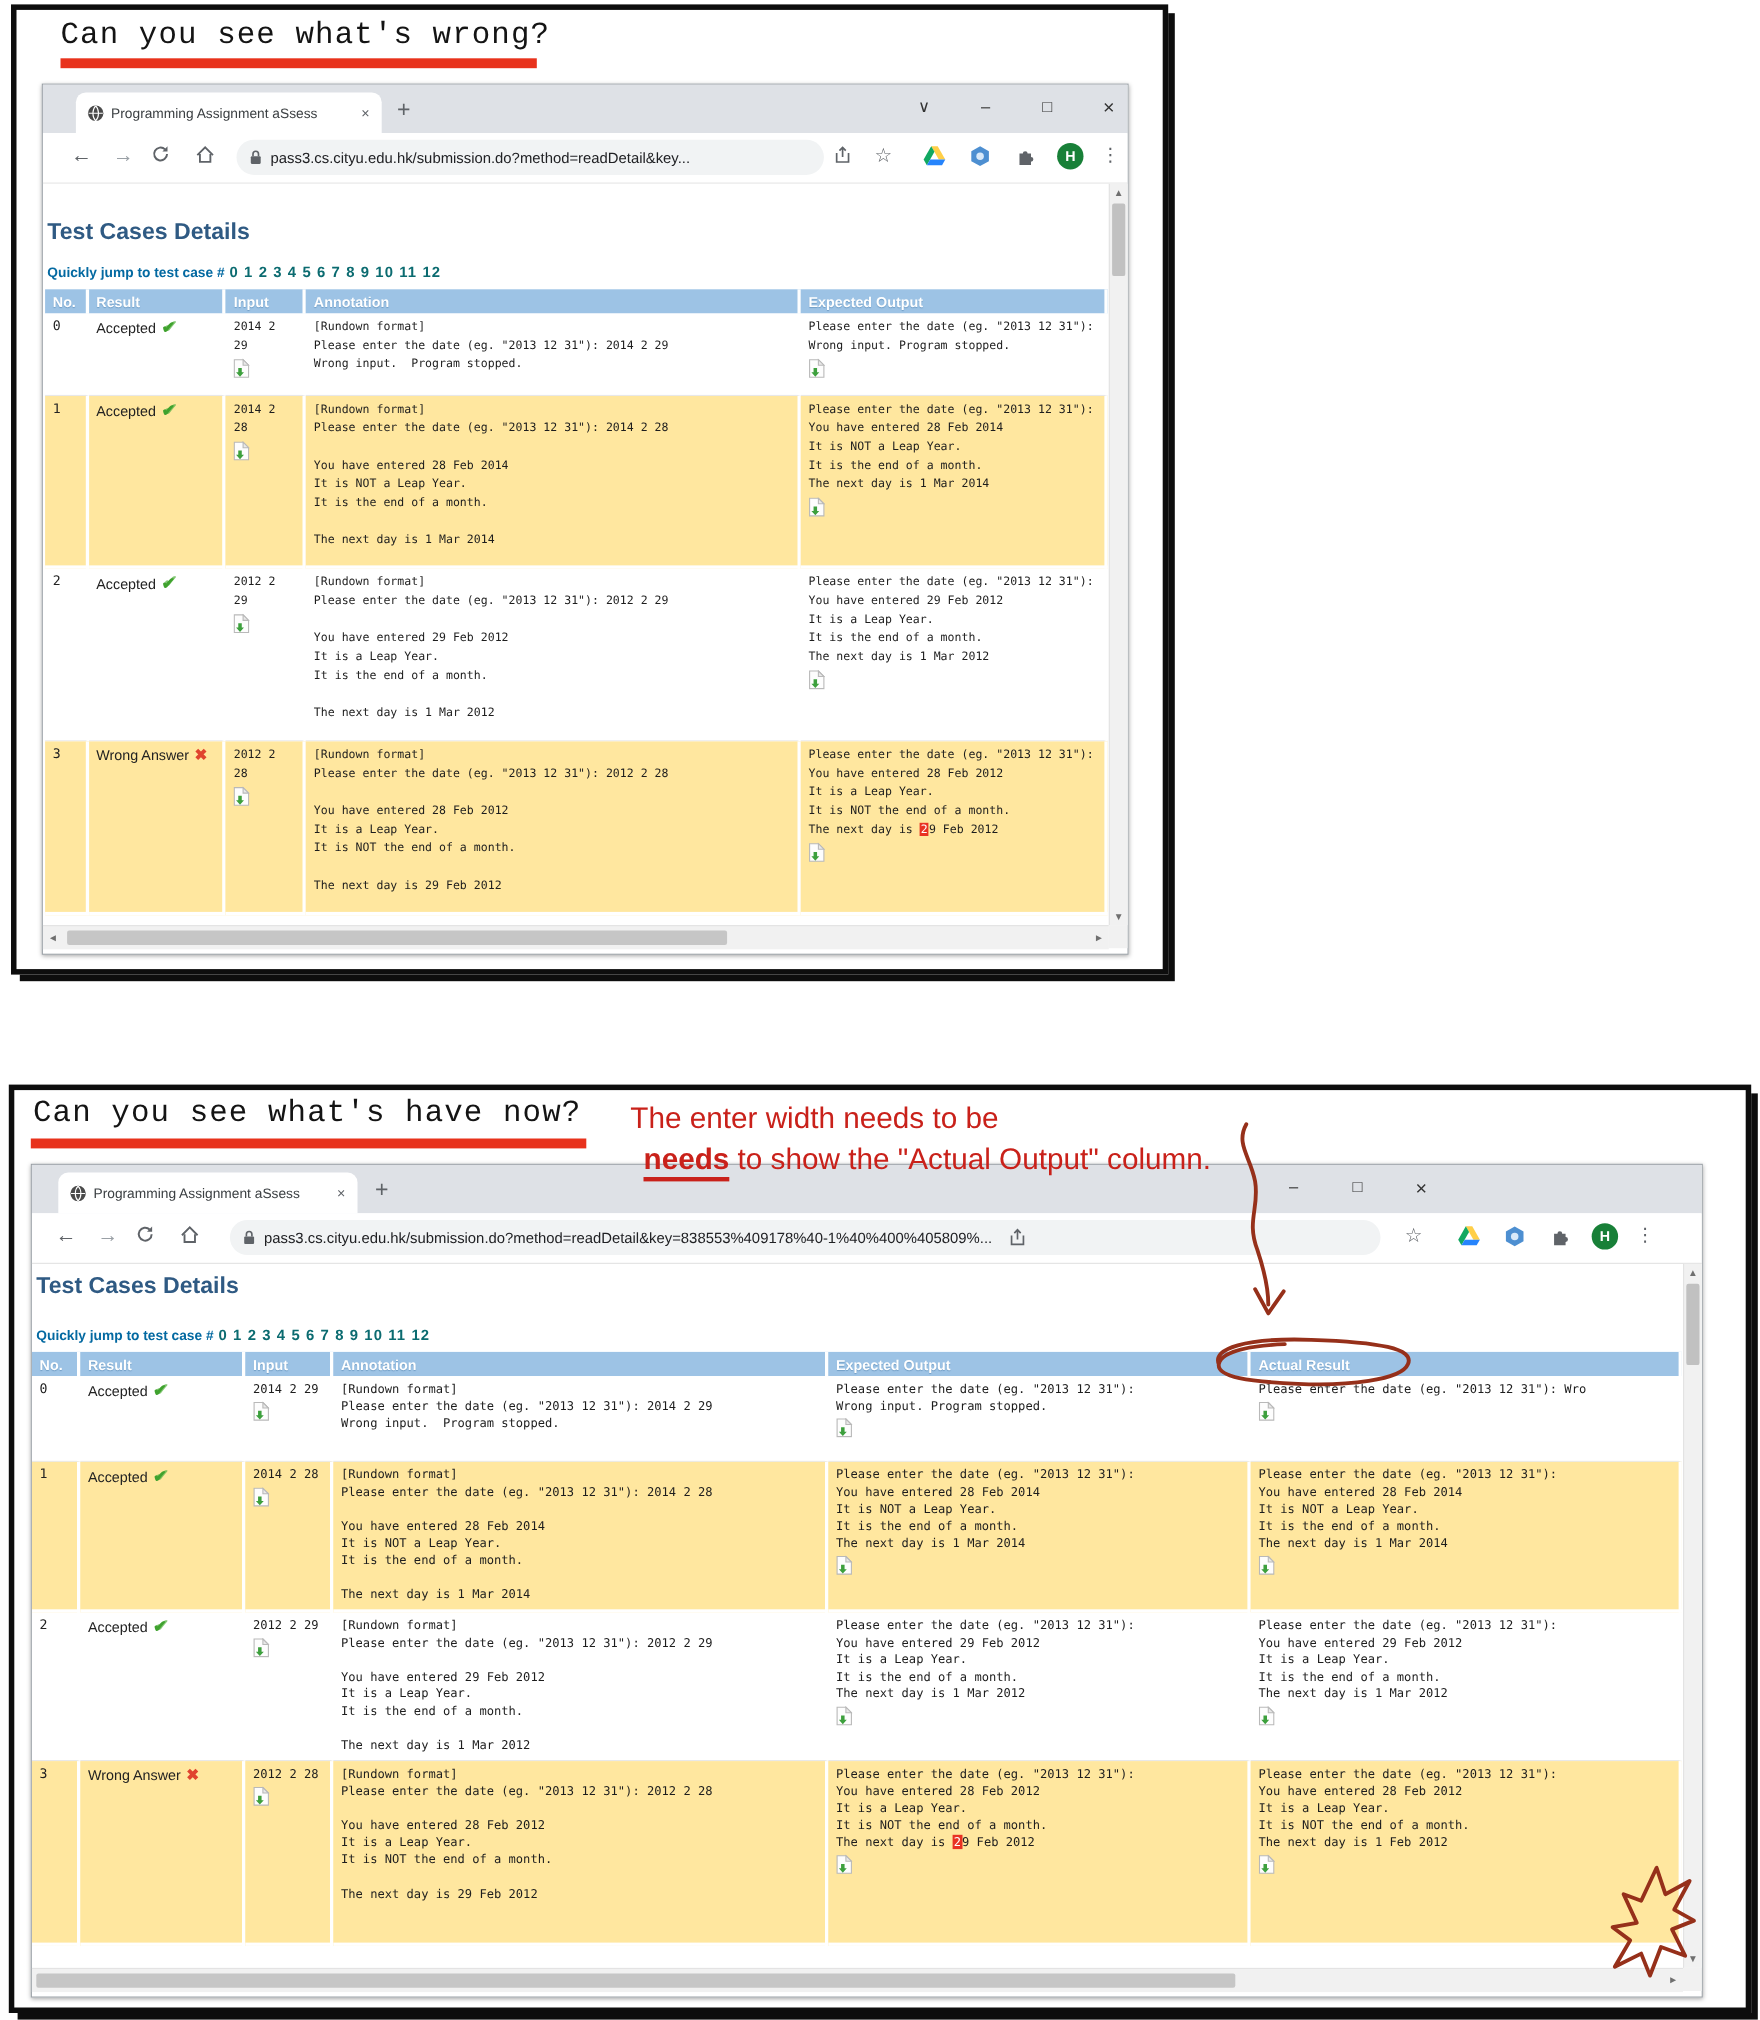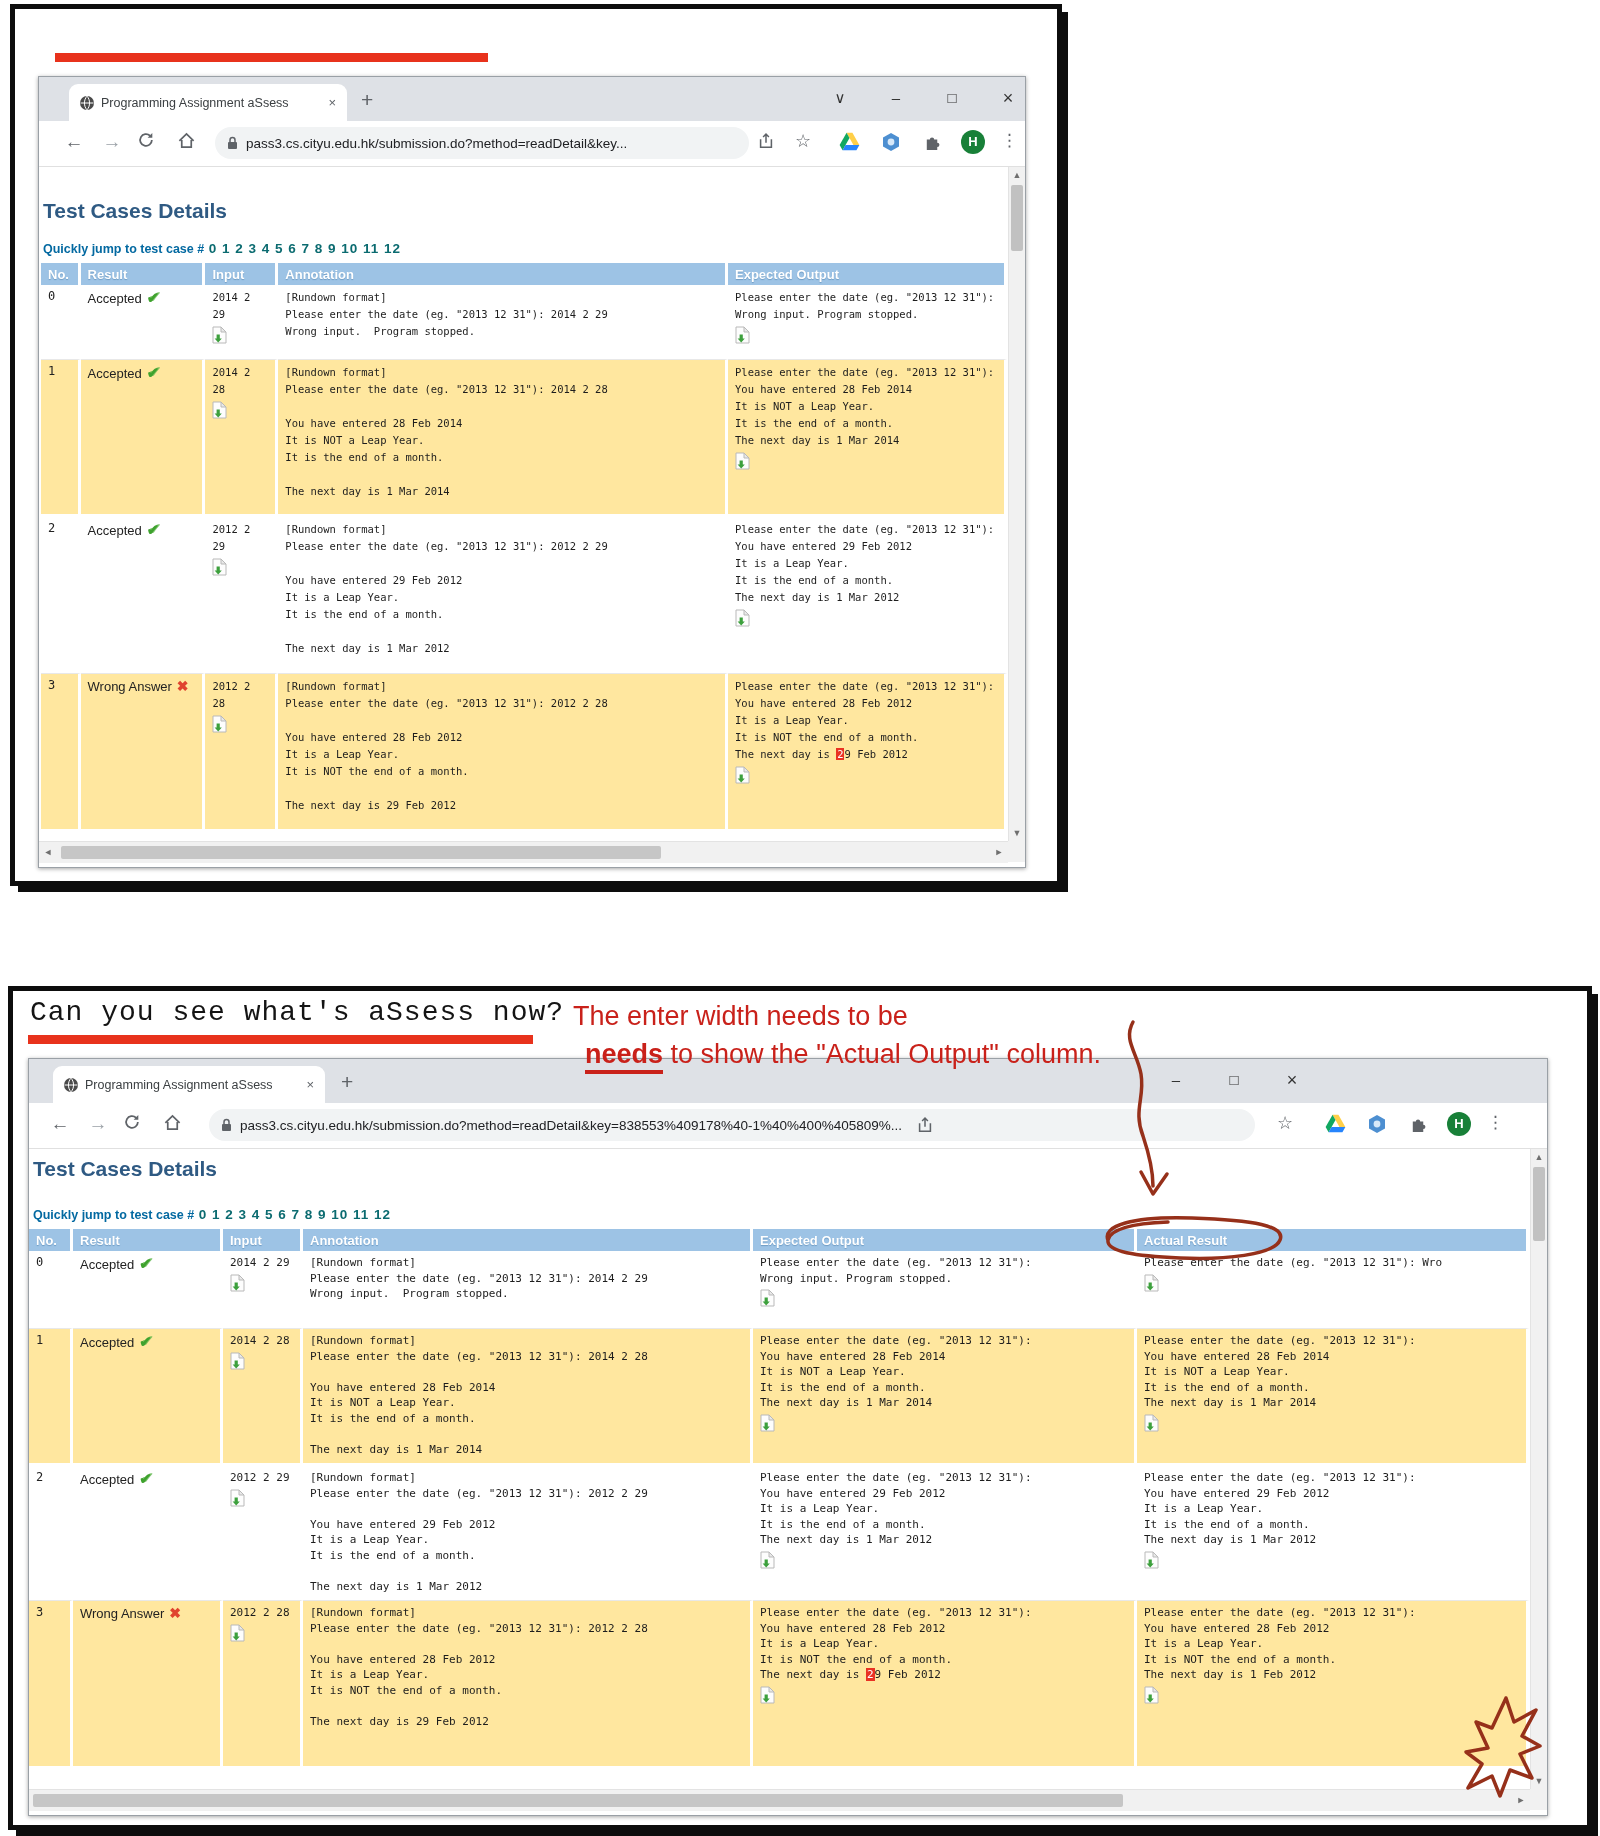--- a/index.html
+++ b/index.html
@@ -59,20 +59,21 @@
   .vthumb{position:absolute;left:2px;width:12px;background:#c1c1c1;border-radius:2px;}
   .hthumb{position:absolute;top:4px;height:13px;background:#c6c6c6;border-radius:2px;}
   .corner{position:absolute;background:#f1f1f1;}
   svg{display:block;}
   #overlay{position:absolute;left:0;top:0;z-index:9;pointer-events:none;}
 </style>
 </head>
 <body>
 
 <div class="panel" id="panel1">
+  <div class="caption" style="left:40px;top:8px;">Can you see what's wrong?</div>
   <div class="redbar" style="left:40px;top:44px;width:433px;"></div>
 
   <div class="win v1" style="left:23px;top:67px;width:986px;height:790px;">
 
     <div class="tabs">
       <div class="tab" style="left:30px;width:278px;">
         <svg width="16" height="16" viewBox="0 0 16 16">
             <circle cx="8" cy="8" r="7" fill="#4a4a4a"></circle>
             <path d="M1.5 8h13M8 1.2c3.4 3.4 3.4 10.2 0 13.6M8 1.2c-3.4 3.4-3.4 10.2 0 13.6" stroke="#fff" stroke-width="1" fill="none"></path>
           </svg>
@@ -299,21 +300,21 @@
     <div class="hscroll" style="left:0;right:17px;top:764px;">
       <div class="harr" style="left:0;">◄</div>
       <div class="hthumb" style="left:22px;width:600px;"></div>
       <div class="harr" style="right:0;">►</div>
     </div>
     <div class="corner" style="right:0;top:764px;width:17px;height:21px;"></div>
   </div>
 </div>
 
 <div class="panel" id="panel2">
-  <div class="caption" style="left:17px;top:6px;">Can you see what's aSsess now?</div>
+  <div class="caption" style="left:17px;top:6px;">Can you see what's have now?</div>
   <div class="redbar" style="left:15px;top:44px;width:505px;"></div>
   <div class="note" style="left:560px;top:10px;">The enter width needs to be</div>
   <div class="note" style="left:572px;top:48px;"><b>needs</b><span> to show the "Actual Output" column.</span></div>
 
   <div class="win v2" style="left:15px;top:67px;width:1518px;height:756px;">
 
     <div class="tabs">
       <div class="tab" style="left:24px;width:272px;">
         <svg width="16" height="16" viewBox="0 0 16 16">
             <circle cx="8" cy="8" r="7" fill="#4a4a4a"></circle>

